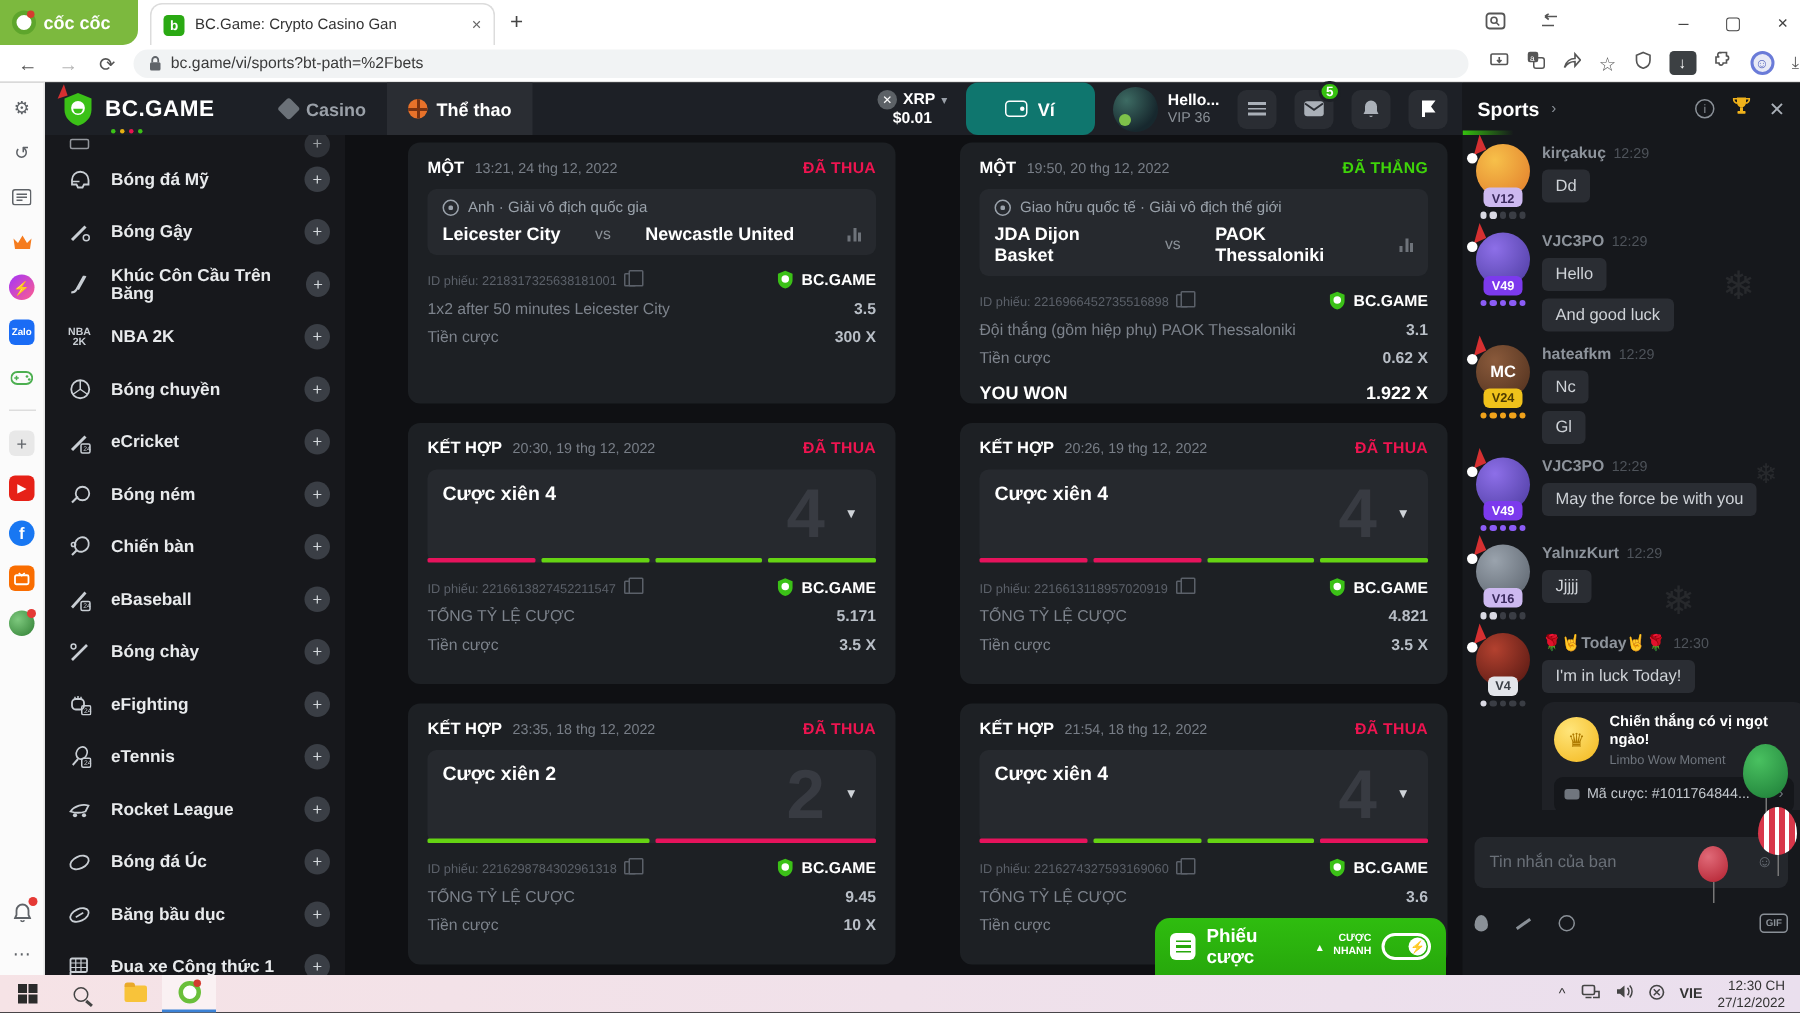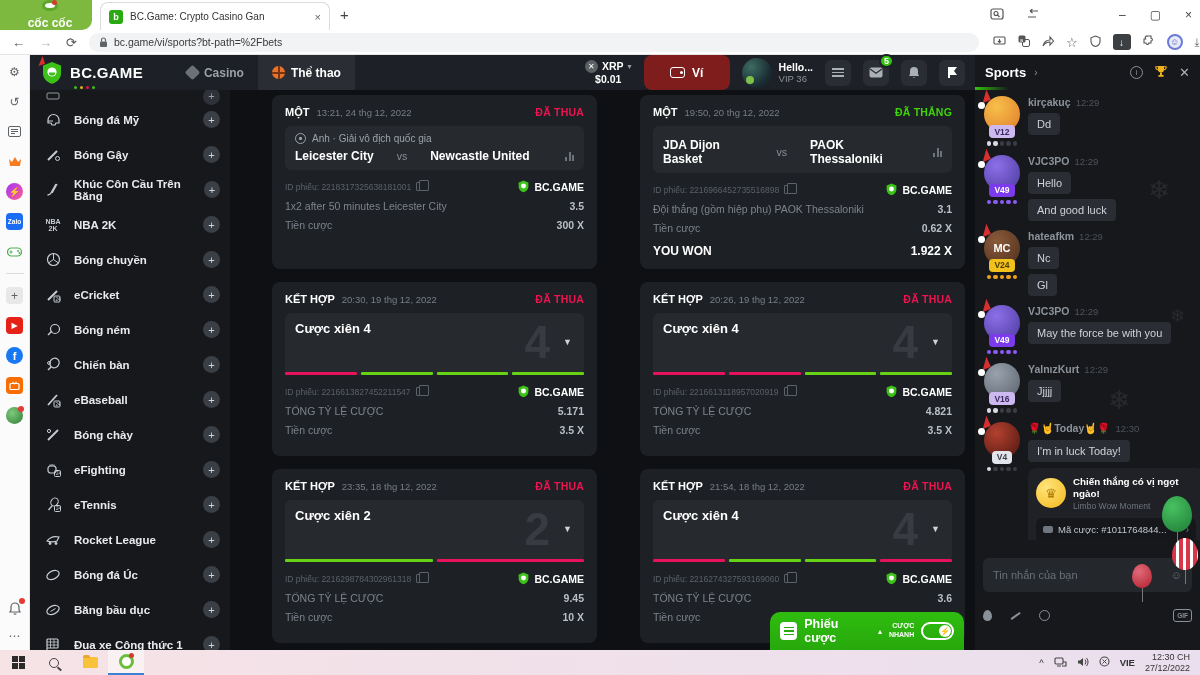--- a/index.html
+++ b/index.html
@@ -4,21 +4,21 @@
 <style>
   * { margin:0; padding:0; box-sizing:border-box; }
   html,body { width:1200px; height:675px; overflow:hidden; background:#101114;
     font-family:"Liberation Sans", sans-serif; }
   body { position:relative; }
   i,b { font-style:normal; }
 
   
   .tabbar { position:absolute; left:0; top:0; width:1200px; height:30px; background:#fff; }
   .brand { position:absolute; left:0; top:0; width:92px; height:30px; background:#7cb93e;
-    border-radius:0 0 10px 0; display:flex; align-items:center; gap:5px; padding-left:8px;flex-direction:column; }
+    border-radius:0 0 10px 0; display:flex; align-items:center; gap:5px; padding-left:8px; }
   .brand .cc-logo { width:16px; height:16px; border-radius:50%; background:#fff;
     border:3px solid #5ea52c; position:relative; }
   .brand .cc-logo::after{content:"";position:absolute;right:-2px;top:-3px;width:5px;height:5px;border-radius:50%;background:#d43b2f;}
   .brand span { color:#fff; font-weight:bold; font-size:12px; }
   .tab { position:absolute; left:100px; top:2px; width:230px; height:28px; background:#fff;
     border:1px solid #dcdcdc; border-bottom:none; border-radius:8px 8px 0 0;
     display:flex; align-items:center; gap:7px; padding:0 8px; }
   .tab .fav { width:14px; height:14px; border-radius:3px; background:#2aa913; color:#fff;
     font-size:9px; font-weight:bold; display:flex; align-items:center; justify-content:center; }
   .tab .t-title { font-size:10px; color:#333; white-space:nowrap; overflow:hidden; width:170px; }
@@ -82,21 +82,21 @@
   .bball::before{content:"";position:absolute;left:48%;top:0;width:1.5px;height:100%;background:#7a3311;}
   .bball::after{content:"";position:absolute;top:48%;left:0;height:1.5px;width:100%;background:#7a3311;}
   .hd-right { margin-left:auto; display:flex; align-items:center; gap:12px; padding-right:10px; }
   .xrp { display:flex; flex-direction:column; align-items:center; line-height:1.15; }
   .xrp .r1 { display:flex; align-items:center; gap:4px; }
   .xrp-ic { width:13px; height:13px; border-radius:50%; background:#5c6166; color:#fff; font-size:8px;
     display:flex; align-items:center; justify-content:center; }
   .xrp b { color:#fff; font-size:10.5px; }
   .xrp .chev { color:#9aa0a8; font-size:8px; }
   .xrp .amt { color:#fff; font-size:10.5px; font-weight:700; }
-  .wallet-btn { width:86px; height:35px; background:#7f1d1d; border-radius:8px; display:flex;
+  .wallet-btn { width:86px; height:35px; background:#0f766e; border-radius:8px; display:flex;
     align-items:center; justify-content:center; gap:7px; color:#fff; font-weight:700; font-size:12px; }
   .wallet-ic { width:15px; height:11px; border:1.5px solid #fff; border-radius:3px; position:relative;}
   .wallet-ic::after{content:"";position:absolute;right:1px;top:3px;width:3px;height:3px;border-radius:50%;background:#fff;}
   .user { display:flex; align-items:center; gap:7px; }
   .user .uav { width:30px; height:30px; border-radius:50%;
     background:radial-gradient(circle at 30% 30%,#3d6b63,#17282e 70%); position:relative; }
   .user .uav::after{content:"";position:absolute;left:4px;bottom:4px;width:8px;height:8px;border-radius:50%;background:#7ec24a;}
   .user .meta { line-height:1.2; }
   .user .uname { color:#fff; font-size:10.5px; font-weight:700; }
   .user .uvip { color:#8a9097; font-size:9.5px; }
@@ -671,20 +671,24 @@
         </div>
     </article>
 
     <article class="card">
       <div class="c-head">
         <span class="c-type">MỘT</span>
         <span class="c-time">19:50, 20 thg 12, 2022</span>
         <span class="c-status st-win">ĐÃ THẮNG</span>
       </div>
       <div class="c-match">
+        <div class="c-league">
+          <span class="l-ball"></span>
+          <span>Giao hữu quốc tế · Giải vô địch thế giới</span>
+        </div>
         <div class="c-teams">
           <b>JDA Dijon Basket</b>
           <span class="vs">vs</span>
           <b>PAOK Thessaloniki</b>
           <span class="statsic">
               <i></i>
               <i></i>
               <i></i>
             </span>
         </div>

